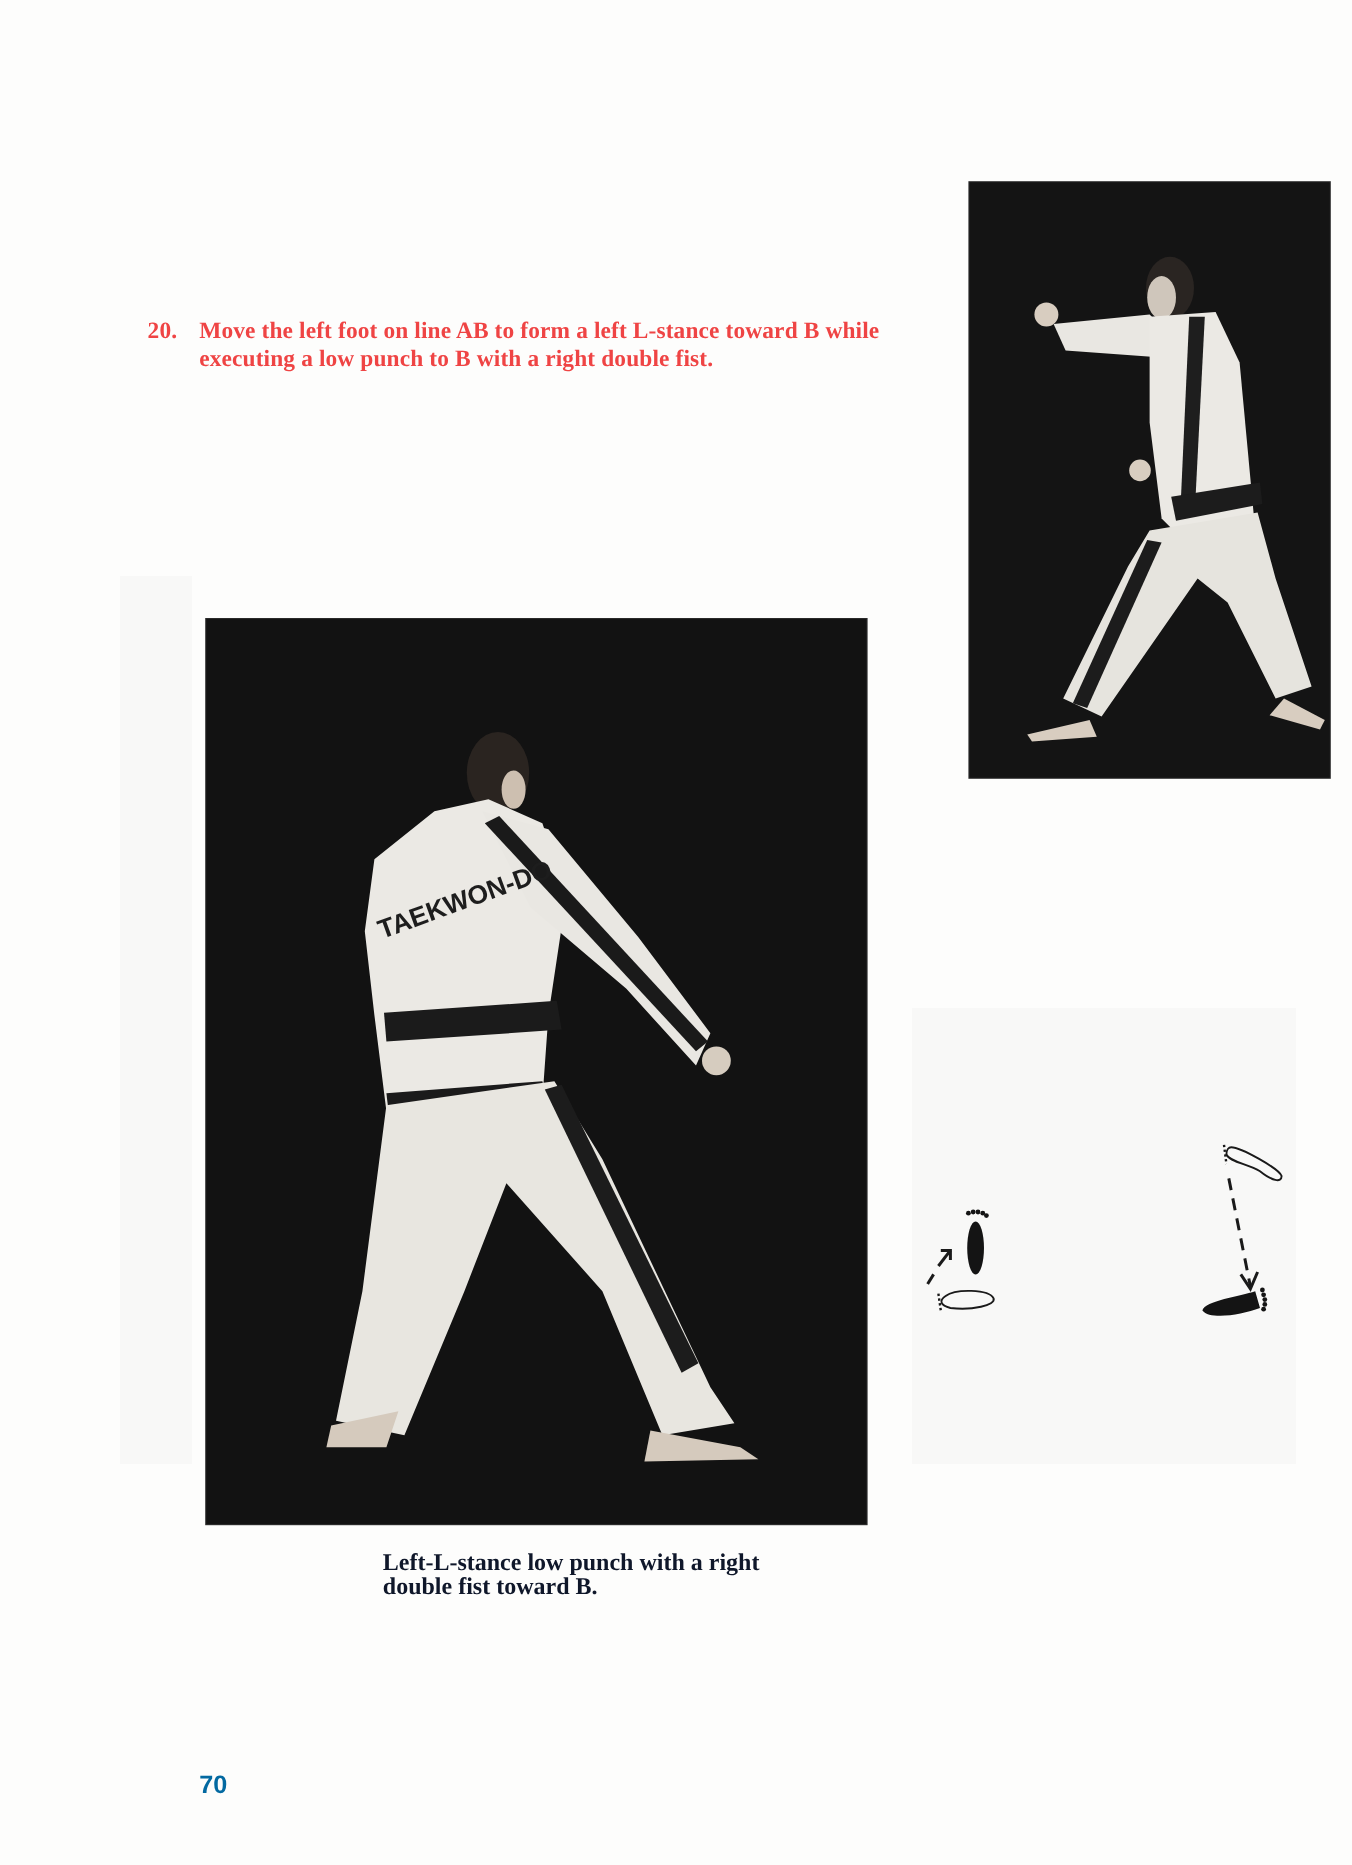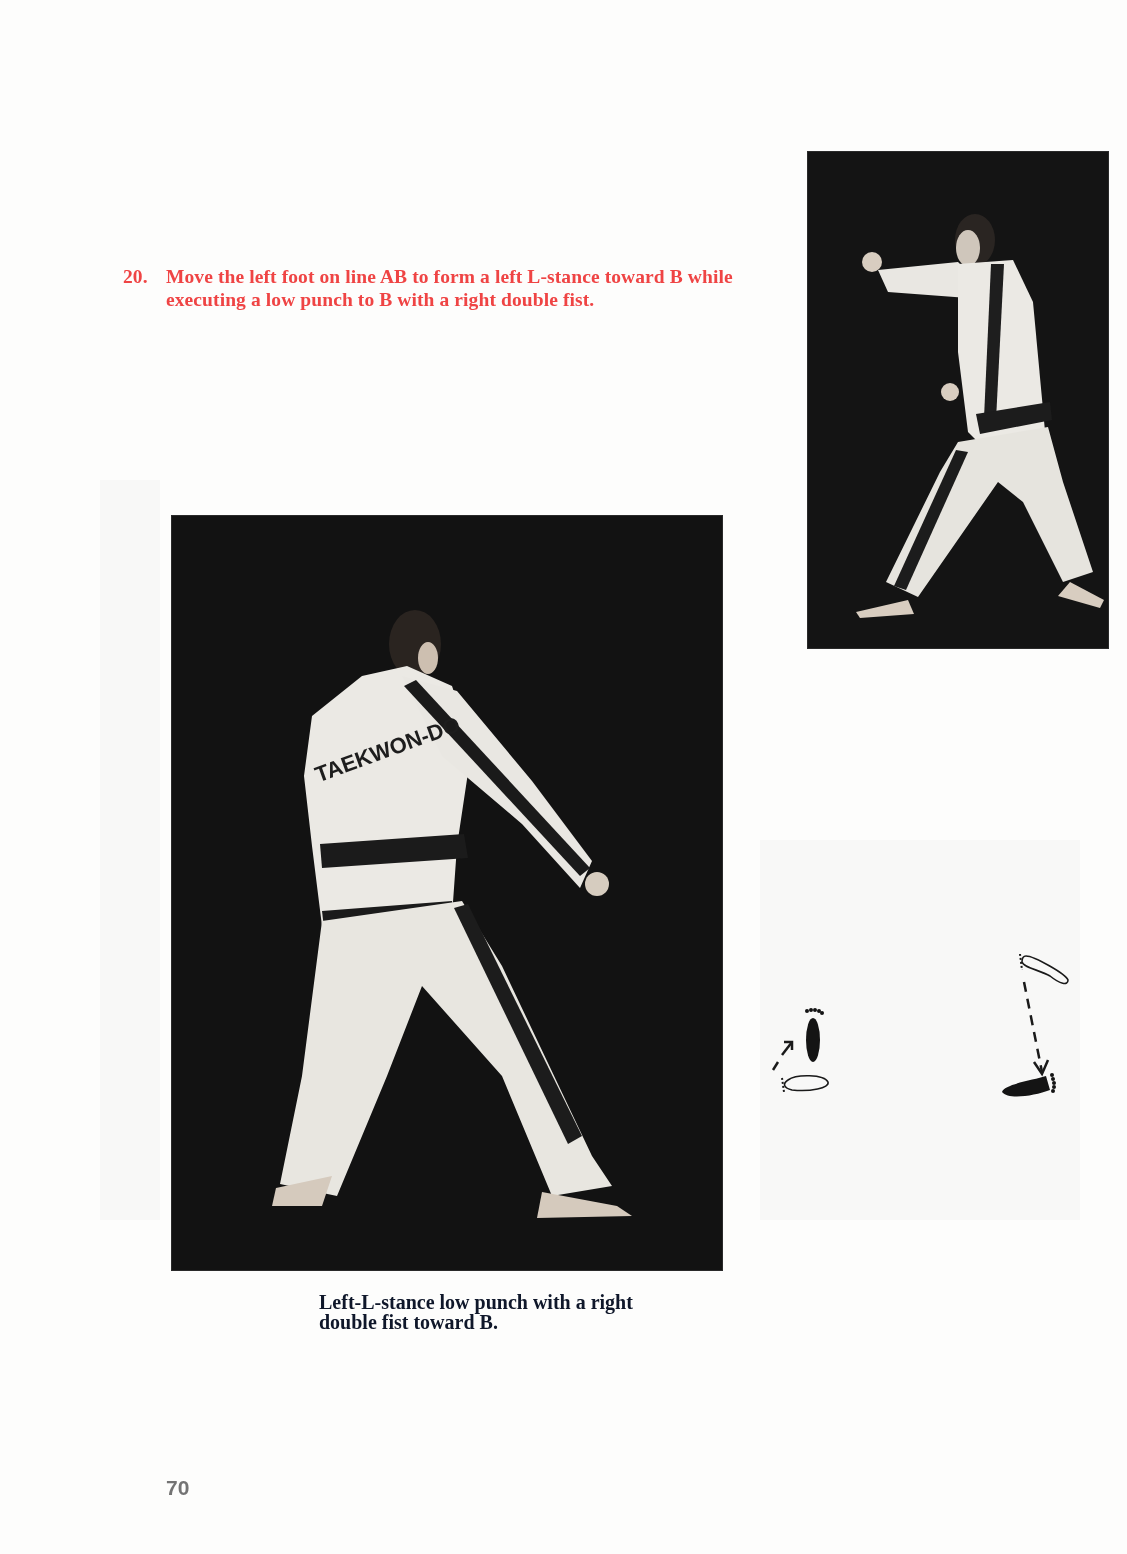--- a/index.html
+++ b/index.html
@@ -27,21 +27,21 @@
   }
   .photo svg { width: 100%; height: 100%; display: block; }
   .caption {
     position: absolute; left: 303px; top: 1292px; width: 320px;
     font-family: "Liberation Serif", serif; font-weight: bold;
     font-size: 20px; line-height: 20px; color: #0f172a; margin-left: 16px;
   }
   .pagenum {
     position: absolute; left: 166px; top: 1476px;
     font-family: "Liberation Sans", sans-serif; font-weight: bold;
-    font-size: 21px; color: #737373;
+    font-size: 21px; color: #0369a1;
   }
   .feet { position: absolute; }
 </style>
 </head>
 <body>
 
 <div class="ghost" style="left:100px;top:480px;width:60px;height:740px;"></div>
 <div class="ghost" style="left:760px;top:840px;width:320px;height:380px;"></div>
 
 <div class="step">

